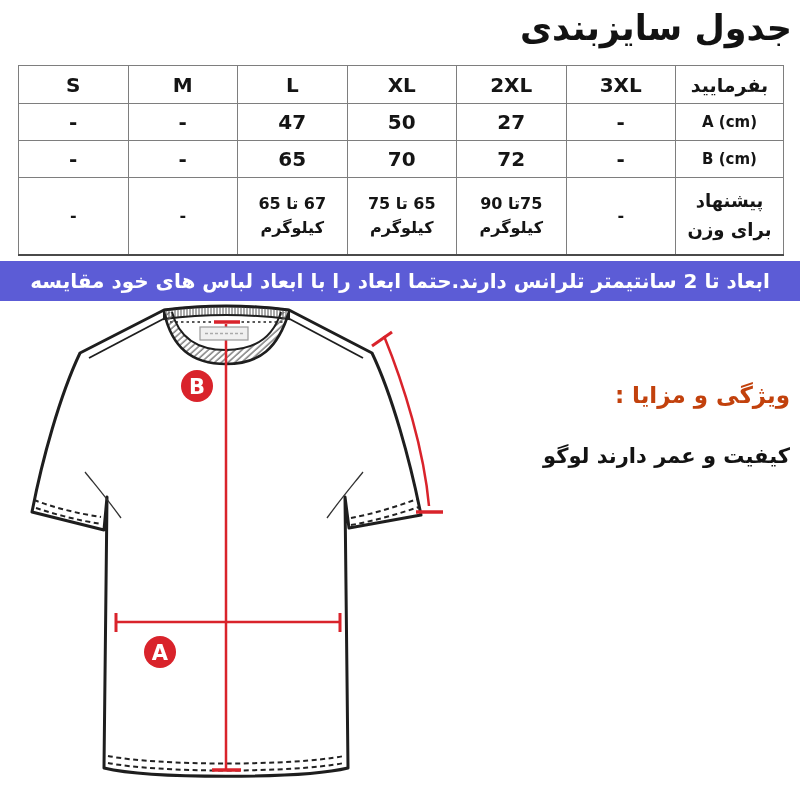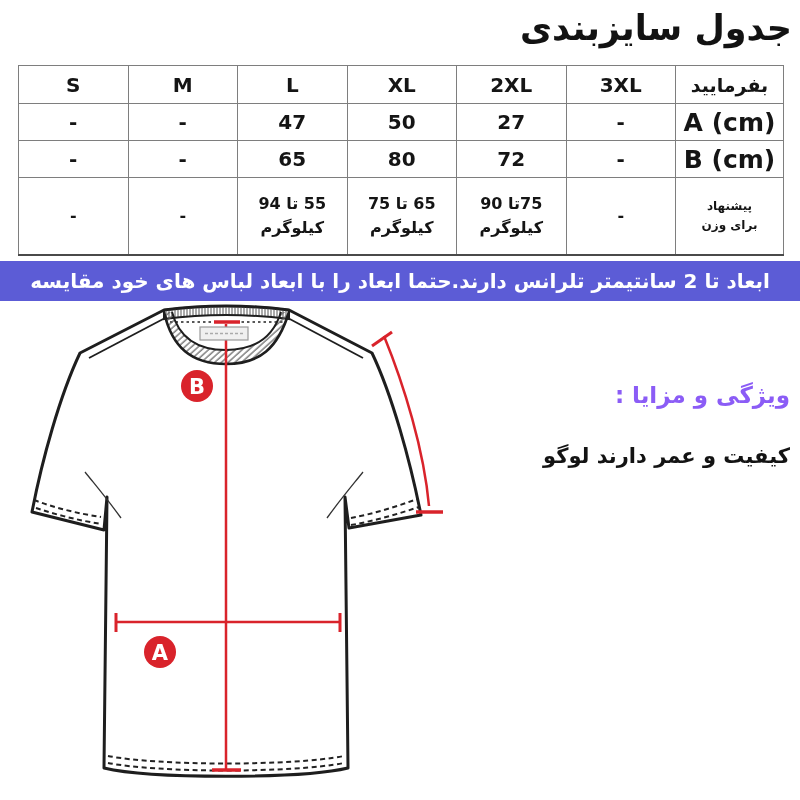--- a/index.html
+++ b/index.html
@@ -23,37 +23,37 @@
   }
   .size-table th, .size-table td {
     border:1px solid #7e7e7e; text-align:center; vertical-align:middle;
     padding:0; white-space:pre-line;
   }
   .size-table { border-bottom:2px solid #4a4a4a; }
   .size-table .hdr-row { height:38px; }
   .size-table .hdr-row th { font-size:20px; font-weight:bold; }
   .size-table .hdr-row th.label-cell { font-size:19px; font-weight:bold; }
   .size-table .dim-row { height:37px; font-size:20px; font-weight:bold; }
-  .size-table .dim-row .label-cell { font-size:25px; }
+  .size-table .dim-row .label-cell { font-size:15px; }
   .size-table .wt-row { height:77px; font-size:16px; font-weight:bold; line-height:1.5; }
-  .size-table .wt-row .label-cell { font-size:12px; line-height:1.6; }
+  .size-table .wt-row .label-cell { font-size:18px; line-height:1.6; }
 
   
   .notice-banner {
     position:absolute; top:261px; left:0; width:800px; height:40px;
     background:#5c5cd6; color:#ffffff; direction:rtl;
     font-size:20px; font-weight:bold; text-align:center; line-height:40px;
   }
 
   
   .features {
     position:absolute; top:382px; right:10px; direction:rtl; text-align:right;
   }
   .features-heading {
-    color:#8b5cf6; font-size:23px; font-weight:bold; margin:0 0 36px 0;
+    color:#c2410c; font-size:23px; font-weight:bold; margin:0 0 36px 0;
   }
   .feature-item {
     color:#131313; font-size:21px; font-weight:bold; margin:0 0 27px 0;
   }
 
   
   .diagram-svg { position:absolute; top:300px; left:0; }
 </style>
 </head>
 <body dir="rtl">
@@ -88,34 +88,34 @@
         <td>27</td>
         <td>50</td>
         <td>47</td>
         <td>-</td>
         <td>-</td>
       </tr>
       <tr class="dim-row">
         <td class="label-cell">B (cm)</td>
         <td>-</td>
         <td>72</td>
-        <td>80</td>
+        <td>70</td>
         <td>65</td>
         <td>-</td>
         <td>-</td>
       </tr>
       <tr class="wt-row">
         <td class="label-cell">پیشنهاد
 برای وزن</td>
         <td>-</td>
         <td>75تا 90
 کیلوگرم</td>
         <td>65 تا 75
 کیلوگرم</td>
-        <td>55 تا 94
+        <td>67 تا 65
 کیلوگرم</td>
         <td>-</td>
         <td>-</td>
       </tr>
     </tbody>
 </table>
 
 <div class="notice-banner">ابعاد تا 2 سانتیمتر تلرانس دارند.حتما ابعاد را با ابعاد لباس های خود مقایسه بفرمایید.</div>
 
 <div class="features">

